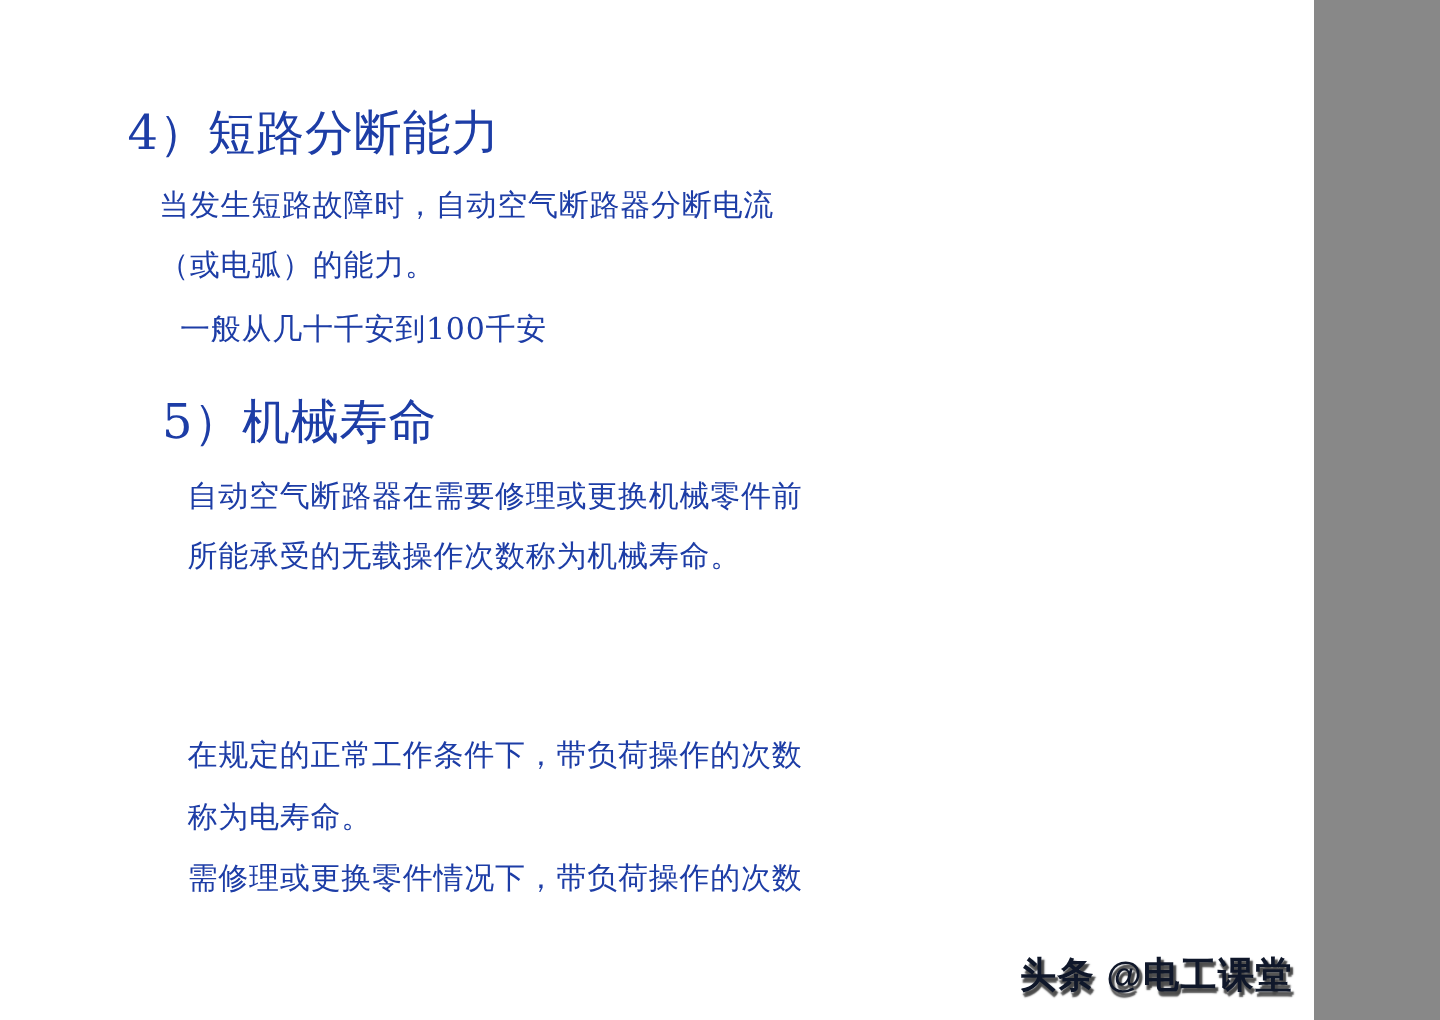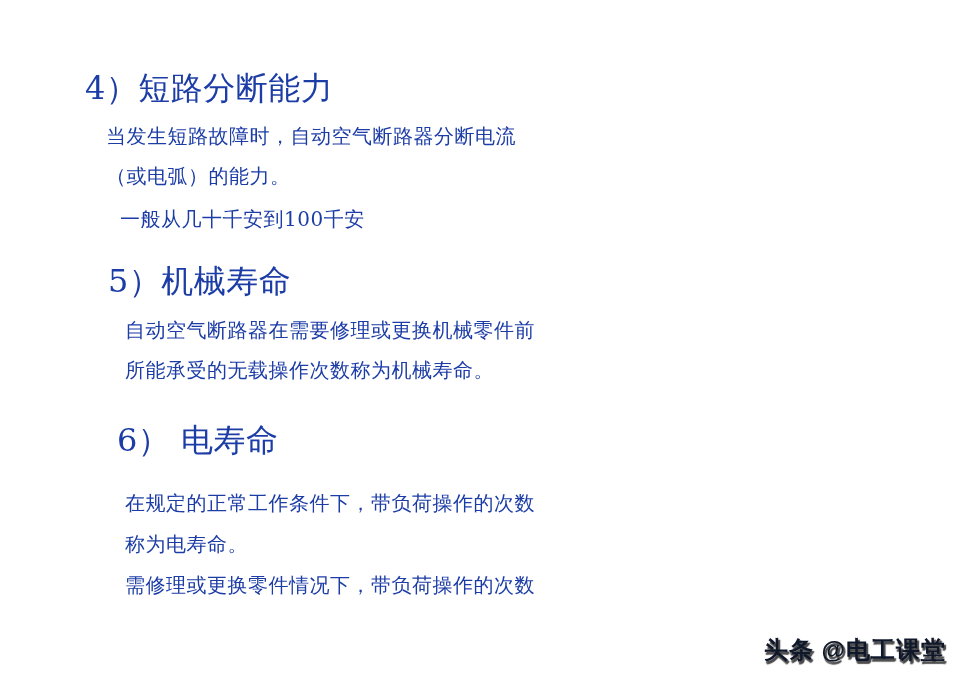--- a/index.html
+++ b/index.html
@@ -2,21 +2,21 @@
 <html><head>
 <meta charset="utf-8">
 <style>
   html, body {
     margin: 0;
     padding: 0;
     background: #888;
   }
   .slide {
     position: relative;
-    width: 960px;
+    width: 876px;
     height: 680px;
     background: #ffffff;
     overflow: hidden;
     font-family: "DejaVu Serif", "Liberation Serif", serif;
   }
   .txt {
     position: absolute;
     color: #1d3da6;
     font-size: 20px;
     line-height: 40px;
@@ -53,21 +53,20 @@
 
   <div class="txt" style="left:120px; top:199px;">一般从几十千安到100千安</div>
 
   <div class="txt heading" style="left:108px; top:261px;">5）机械寿命</div>
 
   <div class="txt para" style="left:125px; top:310px;">
     <div>自动空气断路器在需要修理或更换机械零件前</div>
     <div>所能承受的无载操作次数称为机械寿命。</div>
   </div>
 
-  <div class="txt heading" style="left:117px; top:420px;">6） 电寿命</div>
 
   <div class="txt para para3" style="left:125px; top:483px;">
     <div>在规定的正常工作条件下，带负荷操作的次数</div>
     <div>称为电寿命。</div>
     <div>需修理或更换零件情况下，带负荷操作的次数</div>
   </div>
 
   <div class="watermark">头条 @电工课堂</div>
 
 </div>

